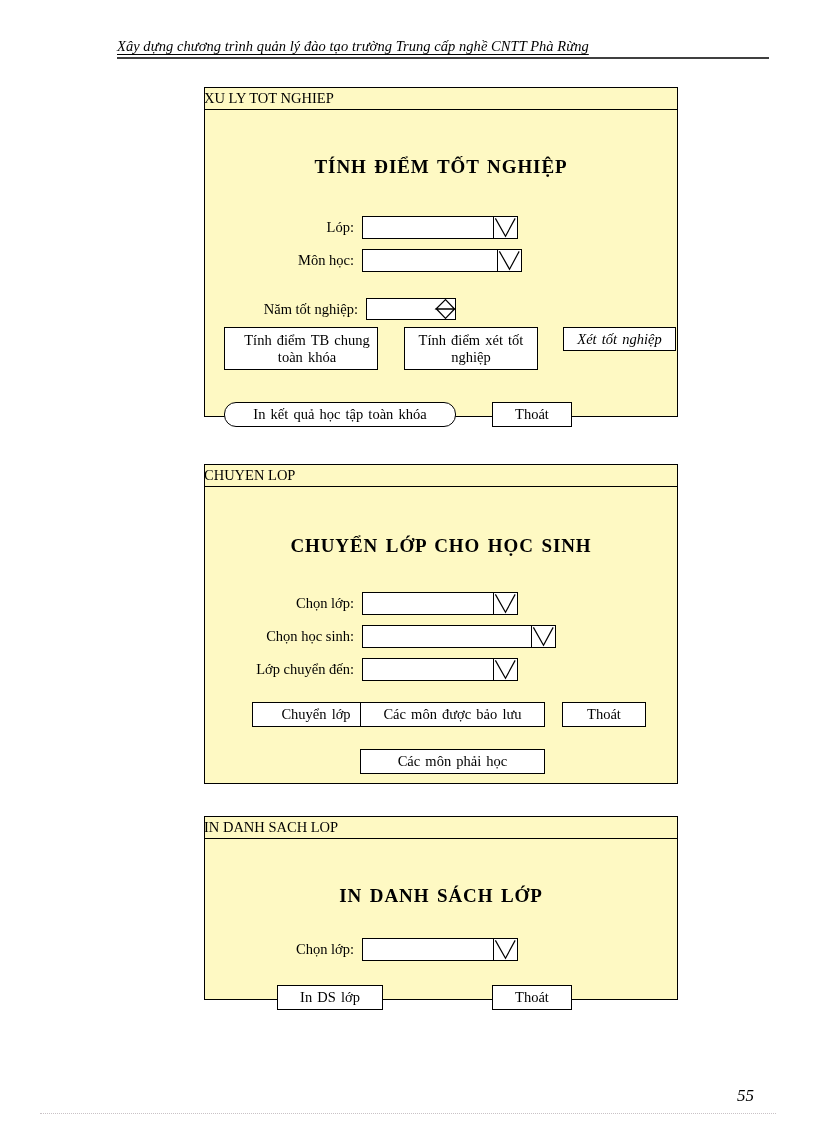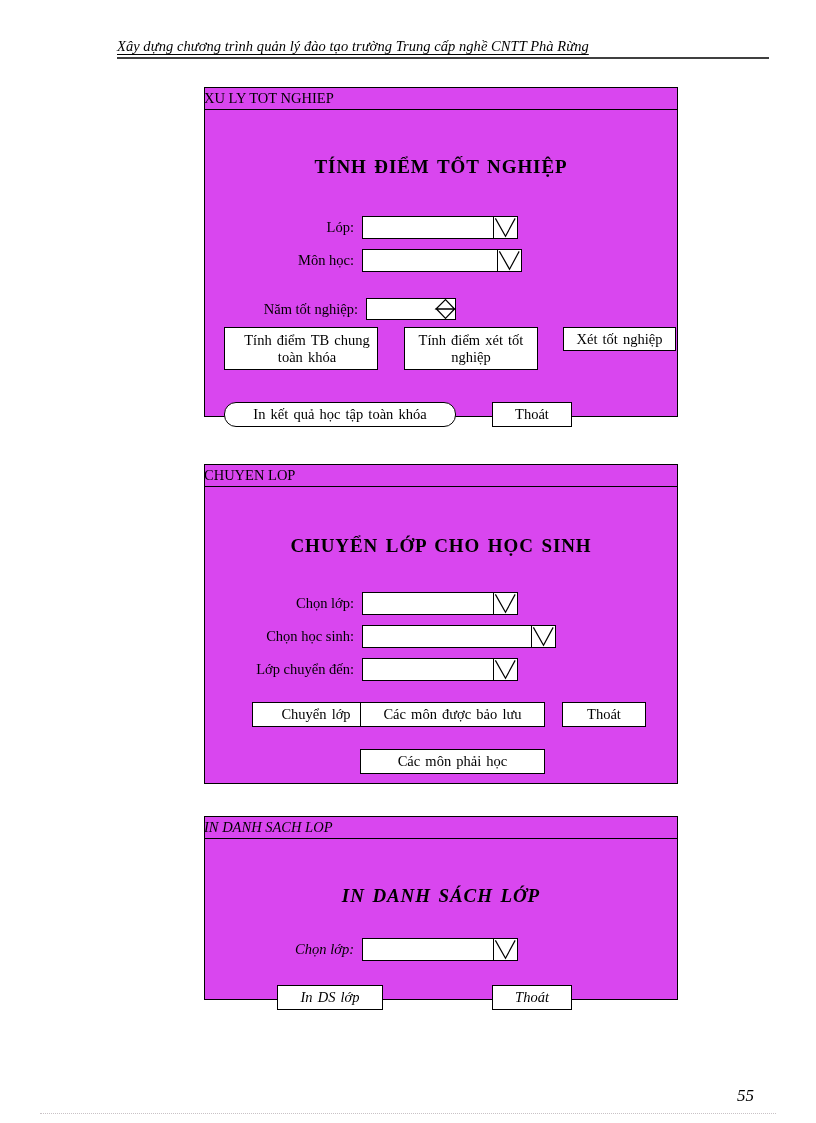--- a/index.html
+++ b/index.html
@@ -35,21 +35,21 @@
     text-underline-offset: 2.5px;
     text-decoration-thickness: 1px;
   }
 
   
   .form-window {
     position: absolute;
     left: 204px;
     width: 474px;
     border: 1.6px solid #000000;
-    background: #d946ef;
+    background: #fef9c3;
     box-sizing: border-box;
   }
   .form-titlebar {
     height: 22px;
     border-bottom: 1.1px solid #000000;
     display: flex;
     align-items: center;
     box-sizing: border-box;
     padding-left: 0px;
     overflow: hidden;
@@ -201,21 +201,21 @@
         </span>
       </span>
     </div>
 
     <div class="btn" style="left:19px; top:217px; width:154px; height:43px;padding-left:12px;">Tính điểm TB chung
 toàn khóa</div>
 
     <div class="btn" style="left:199px; top:217px; width:134px; height:43px;">Tính điểm xét tốt
 nghiệp</div>
 
-    <div class="btn" style="left:358px; top:217px; width:113px; height:24px;">Xét tốt nghiệp</div>
+    <div class="btn" style="left:358px; top:217px; width:113px; height:24px;font-style:italic;">Xét tốt nghiệp</div>
 
     <div class="btn" style="left:19px; top:292px; width:232px; height:25px;border-radius:12px;">In kết quả học tập toàn khóa</div>
 
     <div class="btn" style="left:287px; top:292px; width:80px; height:25px;">Thoát</div>
   </div>
 </div>
 
 <div class="form-window" style="top:464px; height:320px;">
   <div class="form-titlebar">
     <span class="title-text">CHUYEN LOP</span>
@@ -260,21 +260,21 @@
     <div class="btn" style="left:47px; top:215px; width:128px; height:25px;">Chuyển lớp</div>
 
     <div class="btn" style="left:155px; top:215px; width:185px; height:25px;">Các môn được bảo lưu</div>
 
     <div class="btn" style="left:357px; top:215px; width:84px; height:25px;">Thoát</div>
 
     <div class="btn" style="left:155px; top:262px; width:185px; height:25px;">Các môn phải học</div>
   </div>
 </div>
 
-<div class="form-window" style="top:816px; height:184px;font-style:italic;">
+<div class="form-window" style="top:816px; height:184px;">
   <div class="form-titlebar">
     <span class="title-text">IN DANH SACH LOP</span>
   </div>
   <div class="form-body" style="height:192px;">
 
     <div class="form-heading" style="position:absolute; left:0; right:0; top:46px;text-align:center;">IN DANH SÁCH LỚP</div>
 
     <div class="field-row" style="left:0px; top:99px; width:313px;">
       <span class="field-label" style="width:157px;">Chọn lớp:</span>
       <span class="combo" style="width:156px;">

